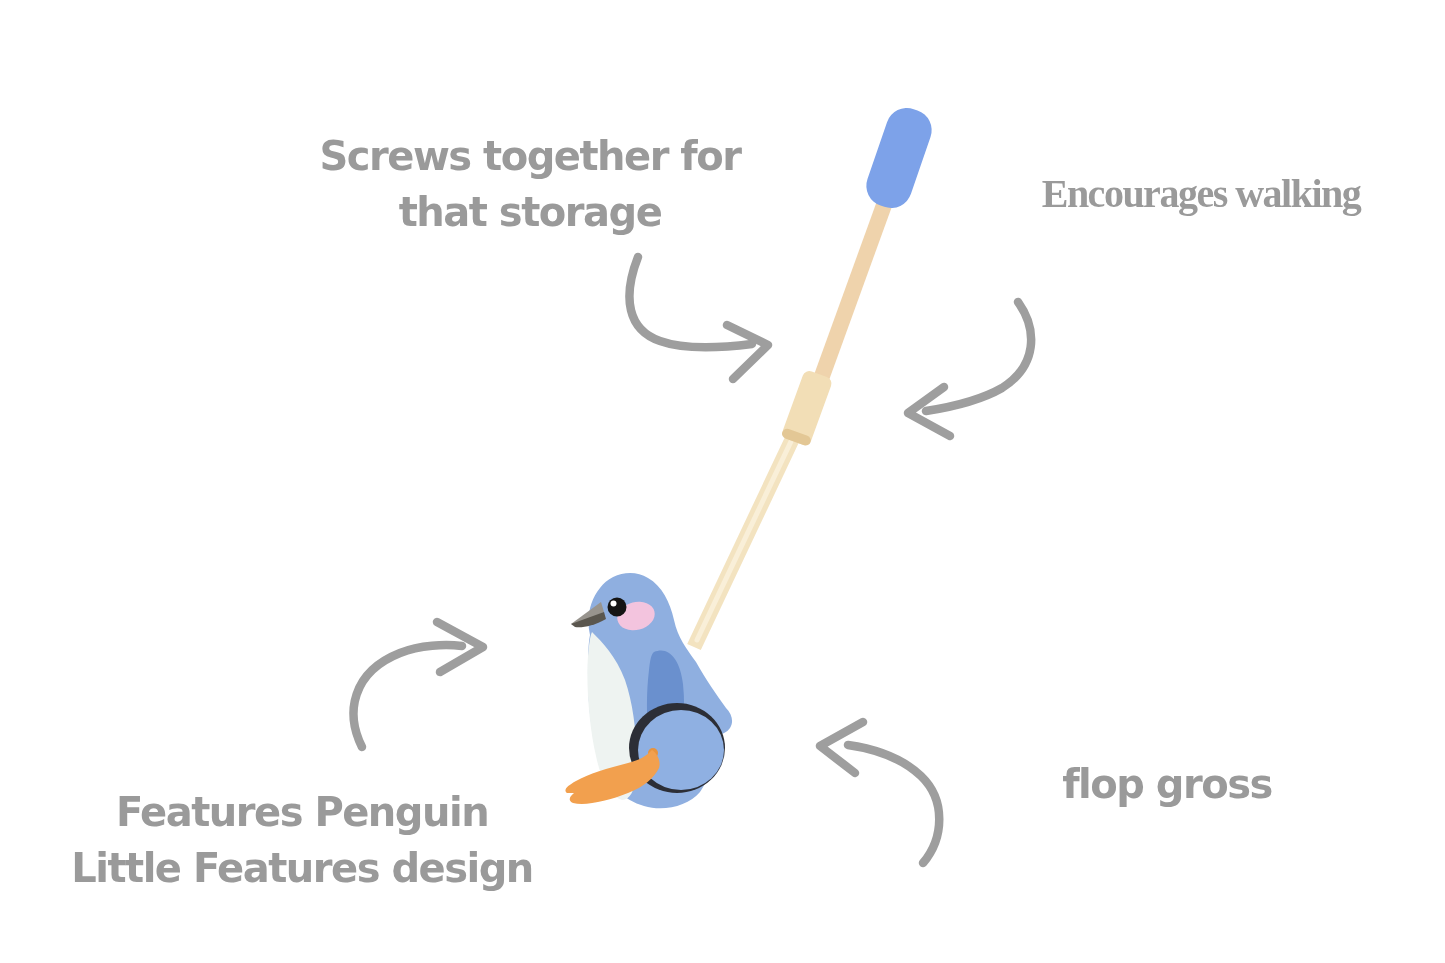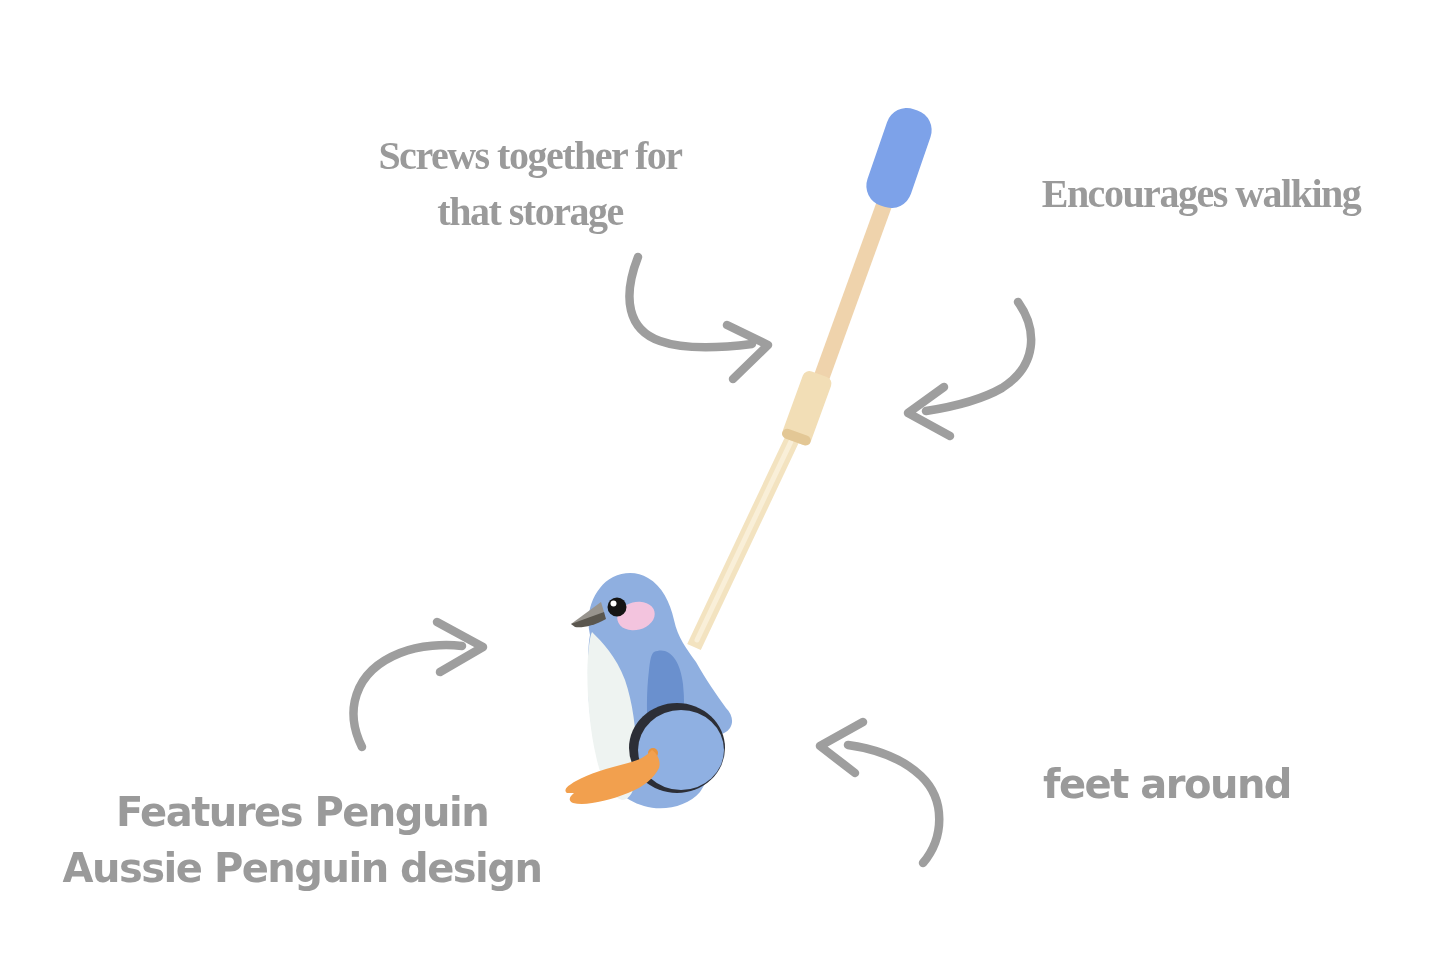--- a/index.html
+++ b/index.html
@@ -27,21 +27,21 @@
     transform: translateX(-50%);
     text-align: center;
     color: #9a9a9a;
     font-weight: 700;
     font-size: 40px;
     letter-spacing: -1.5px;
     line-height: 1.4;
     white-space: nowrap;
     user-select: none;
   }
-  #annotation-screws { left: 530px;  top: 128px; font-family: Liberation Serif, serif; }
+  #annotation-screws { left: 530px;  top: 128px; }
   #annotation-walking { left: 1201px; top: 166px; font-family: Liberation Serif, serif; }
   #annotation-design { left: 302px;  top: 784px; }
   #annotation-feet   { left: 1167px; top: 756px; }
 </style>
 </head>
 <body>
 
 <div id="canvas">
 
   <svg id="toy-svg" viewBox="0 0 1445 963" xmlns="http://www.w3.org/2000/svg">
@@ -146,20 +146,20 @@
     <div>Screws together for</div>
     <div>that storage</div>
   </div>
 
   <div class="annotation" id="annotation-walking">
     <div>Encourages walking</div>
   </div>
 
   <div class="annotation" id="annotation-design">
     <div>Features Penguin</div>
-    <div>Aussie Penguin design</div>
+    <div>Little Features design</div>
   </div>
 
   <div class="annotation" id="annotation-feet">
-    <div>feet around</div>
+    <div>flop gross</div>
   </div>
 
 </div>
 
 </body></html>

